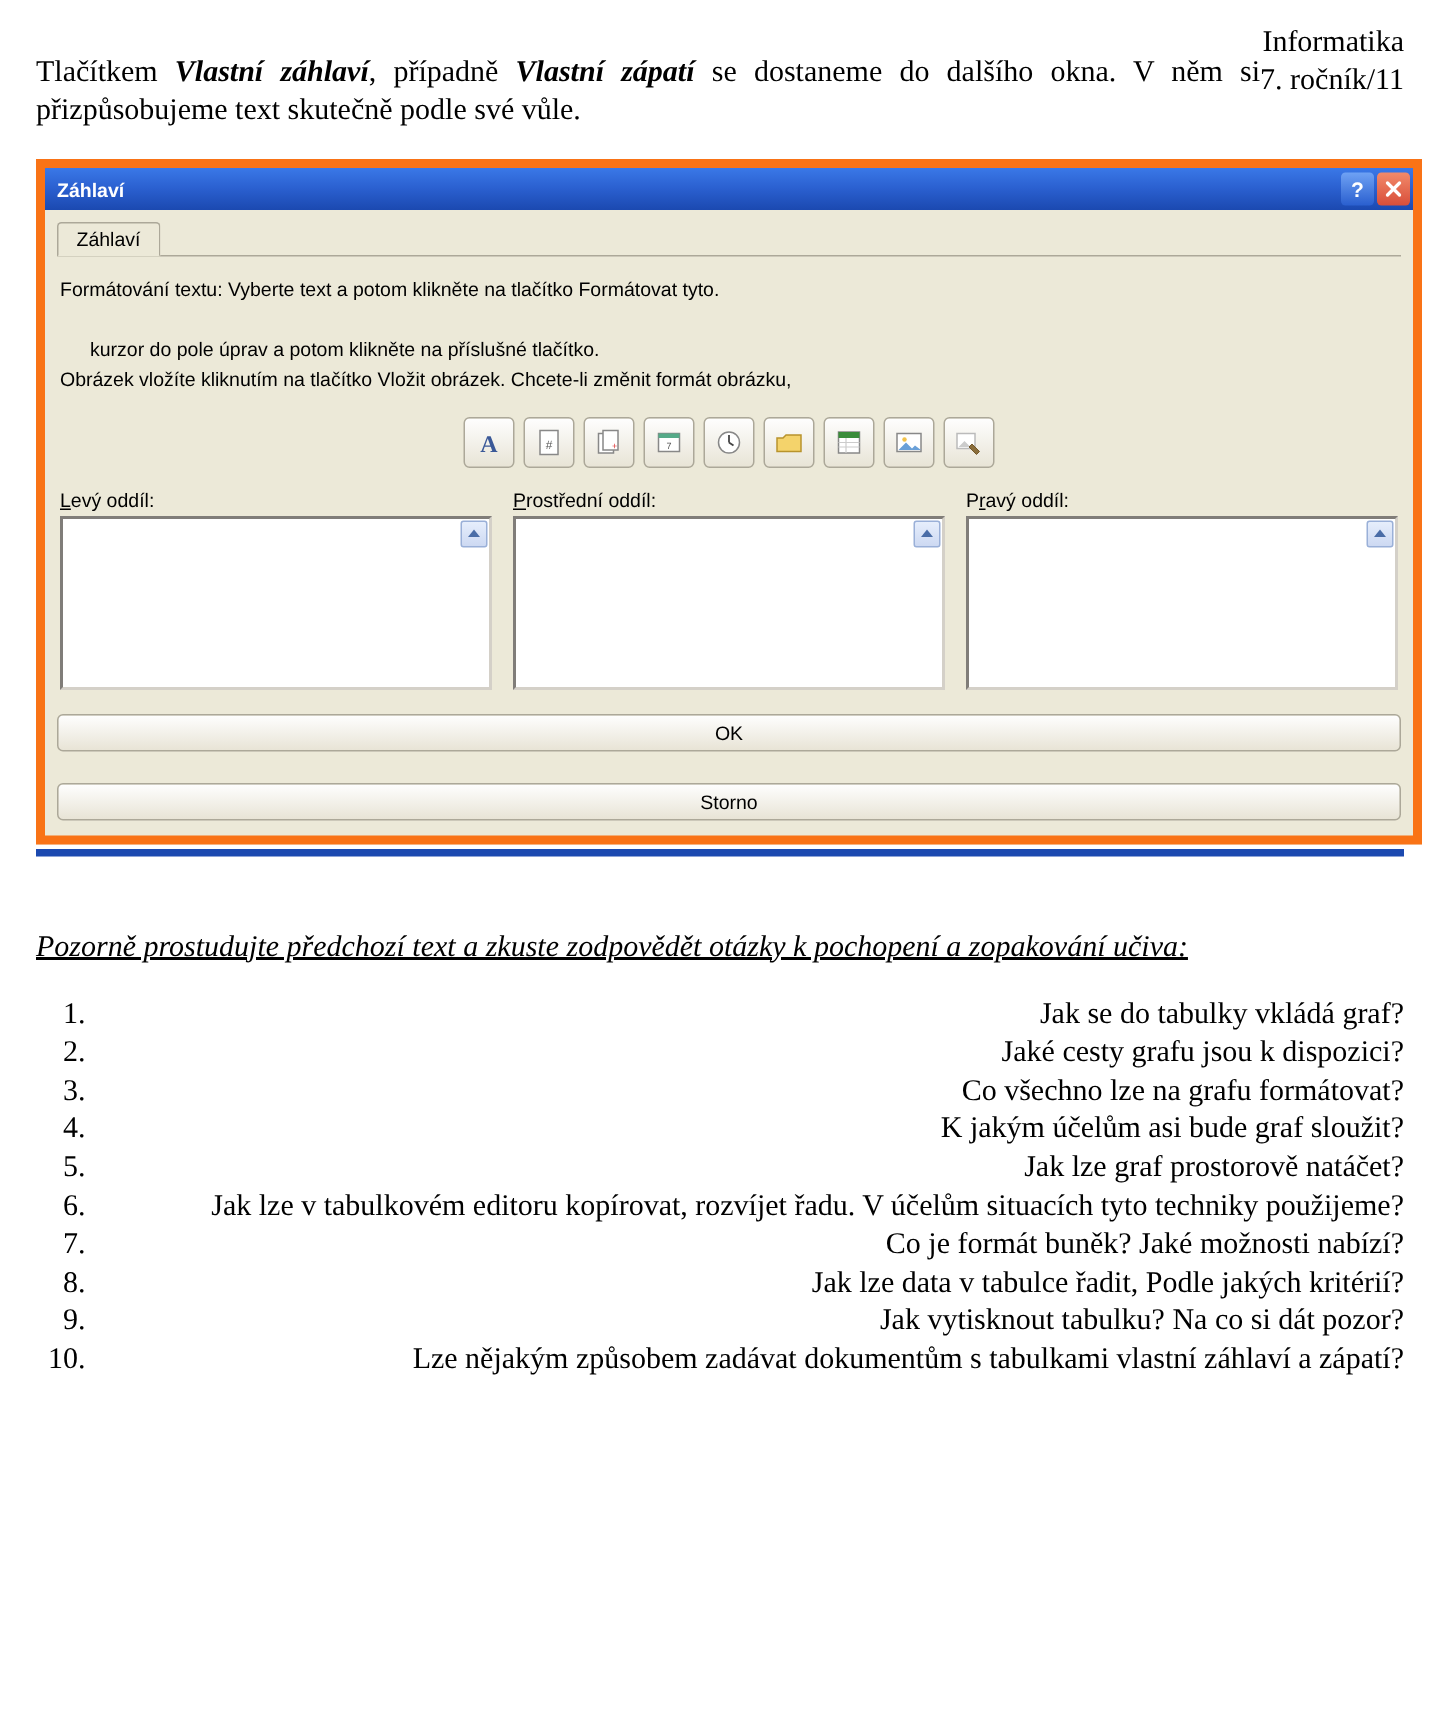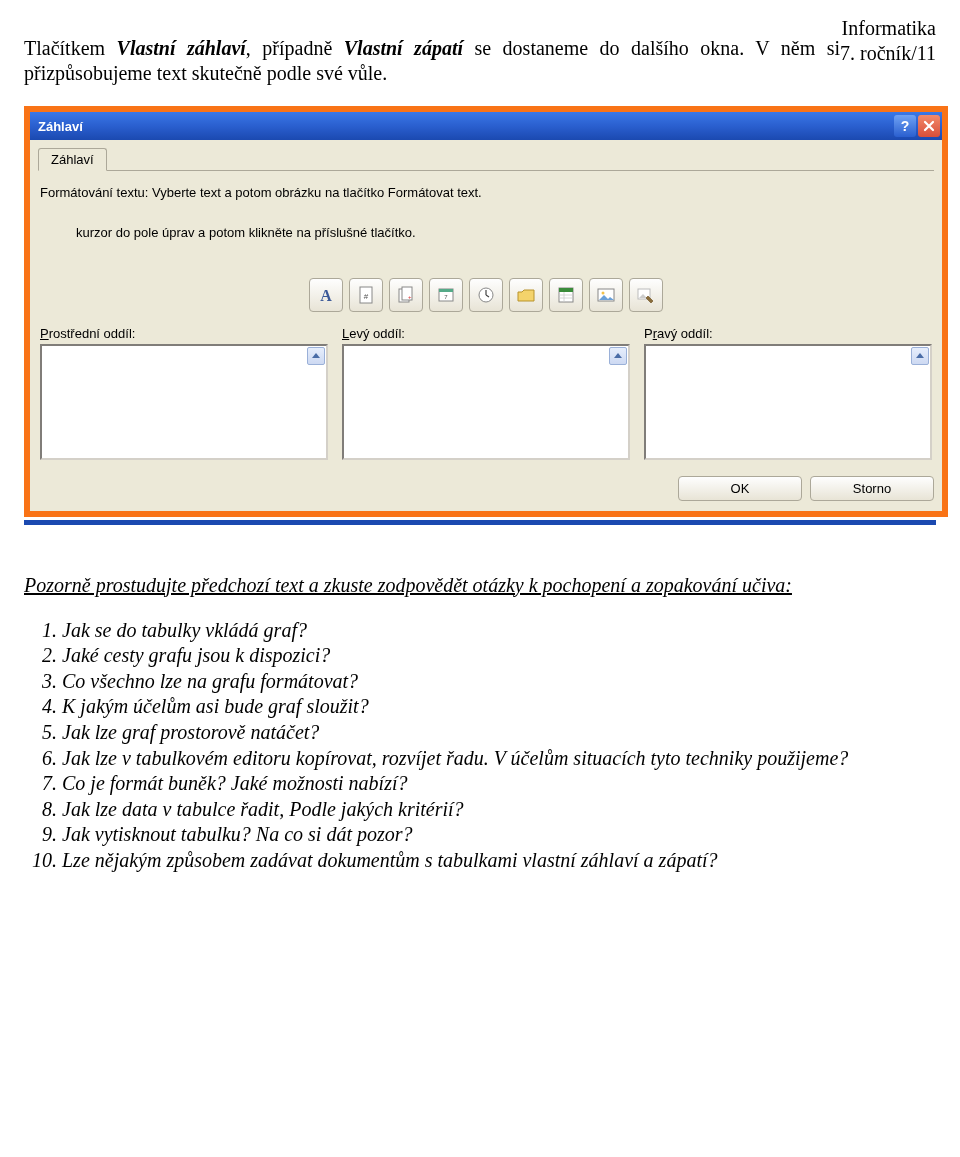--- a/index.html
+++ b/index.html
@@ -76,21 +76,21 @@
     border-top-right-radius: 3px;
     padding: 3px 12px;
     font-size: 13px;
     position: relative;
     top: 1px;
   }
   .instructions {
     line-height: 1.55;
     margin: 6px 2px 14px 2px;
   }
-  .instructions .indent { margin-left: 36px; display: block; }
+  .instructions .indent { margin-left: 20px; display: block; }
 
   .toolbar-row {
     display: flex;
     gap: 6px;
     justify-content: center;
     margin: 6px 0 14px 0;
   }
   .tbicon {
     width: 32px;
     height: 32px;
@@ -134,22 +134,23 @@
   .scroll-stub::after {
     content: '';
     border-left: 4px solid transparent;
     border-right: 4px solid transparent;
     border-bottom: 5px solid #4a6da7;
   }
 
   .button-row {
     display: flex;
     justify-content: flex-end;
-    gap: 8px;
+    gap: 21px;
     margin-top: 16px;
+    flex-direction: column;
   }
   .win-button {
     min-width: 90px;
     padding: 4px 16px;
     background: linear-gradient(#fefefe, #e8e4d6);
     border: 1px solid #aca899;
     border-radius: 4px;
     text-align: center;
     font-family: Tahoma, Arial, sans-serif;
     font-size: 13px;
@@ -163,24 +164,24 @@
 
   
   .lower-block { margin-top: 48px; }
   .italic-intro {
     font-style: italic;
     line-height: 1.25;
     text-align: justify;
     text-decoration: underline;
   }
   ol.questions {
-    font-style: italic;
     margin: 2px 0 0 0;
     padding-left: 38px;
     line-height: 1.28;
+    text-align: right;
   }
   ol.questions li { margin: 0; }
 </style>
 </head>
 <body>
 
 <div class="doc-header-right">
   <div>Informatika</div>
   <div>7. ročník/11</div>
 </div>
@@ -200,24 +201,24 @@
     </span>
   </div>
   <div class="dialog-body">
     <div class="tabstrip">
       <div class="tab">
         <span>Záhlaví</span>
       </div>
     </div>
 
     <div class="instructions">
-      <span>Formátování textu: Vyberte text a potom obrázku na tlačítko Formátovat text.</span><br>
+      <span>Formátování textu: Vyberte text a potom klikněte na tlačítko Formátovat tyto.</span><br>
       <br>
       <span class="indent">kurzor do pole úprav a potom klikněte na příslušné tlačítko.</span>
-      <br>
+      <span>Obrázek vložíte kliknutím na tlačítko Vložit obrázek. Chcete-li změnit formát obrázku,</span><br>
     </div>
 
     <div class="toolbar-row">
       <div class="tbicon">
         <svg viewBox="0 0 20 20">
             <text x="10" y="16" font-size="16" font-family="Times New Roman" font-weight="bold" text-anchor="middle" fill="#3b5998">A</text>
           </svg>
       </div>
       <div class="tbicon">
         <svg viewBox="0 0 20 20">
@@ -268,27 +269,27 @@
         <svg viewBox="0 0 20 20">
             <rect x="2" y="4" width="12" height="10" fill="#fff" stroke="#bbb"></rect>
             <path d="M3 13 L7 9 L10 12 L13 13 Z" fill="#ccc"></path>
             <path d="M12 11 L17 16 L15 18 L10 13 Z" fill="#8a6d3b" stroke="#6b4e1e" stroke-width="0.6"></path>
           </svg>
       </div>
     </div>
 
     <div class="sections-row">
       <div class="section">
-        <div class="section-label"><span class="underline">P</span><span>rostřední oddíl:</span></div>
+        <div class="section-label"><span class="underline">L</span><span>evý oddíl:</span></div>
         <div class="section-box">
             <span class="scroll-stub"></span>
           </div>
       </div>
       <div class="section">
-        <div class="section-label"><span class="underline">L</span><span>evý oddíl:</span></div>
+        <div class="section-label"><span class="underline">P</span><span>rostřední oddíl:</span></div>
         <div class="section-box">
             <span class="scroll-stub"></span>
           </div>
       </div>
       <div class="section">
         <div class="section-label"><span>P</span><span class="underline">r</span><span>avý oddíl:</span></div>
         <div class="section-box">
             <span class="scroll-stub"></span>
           </div>
       </div>

